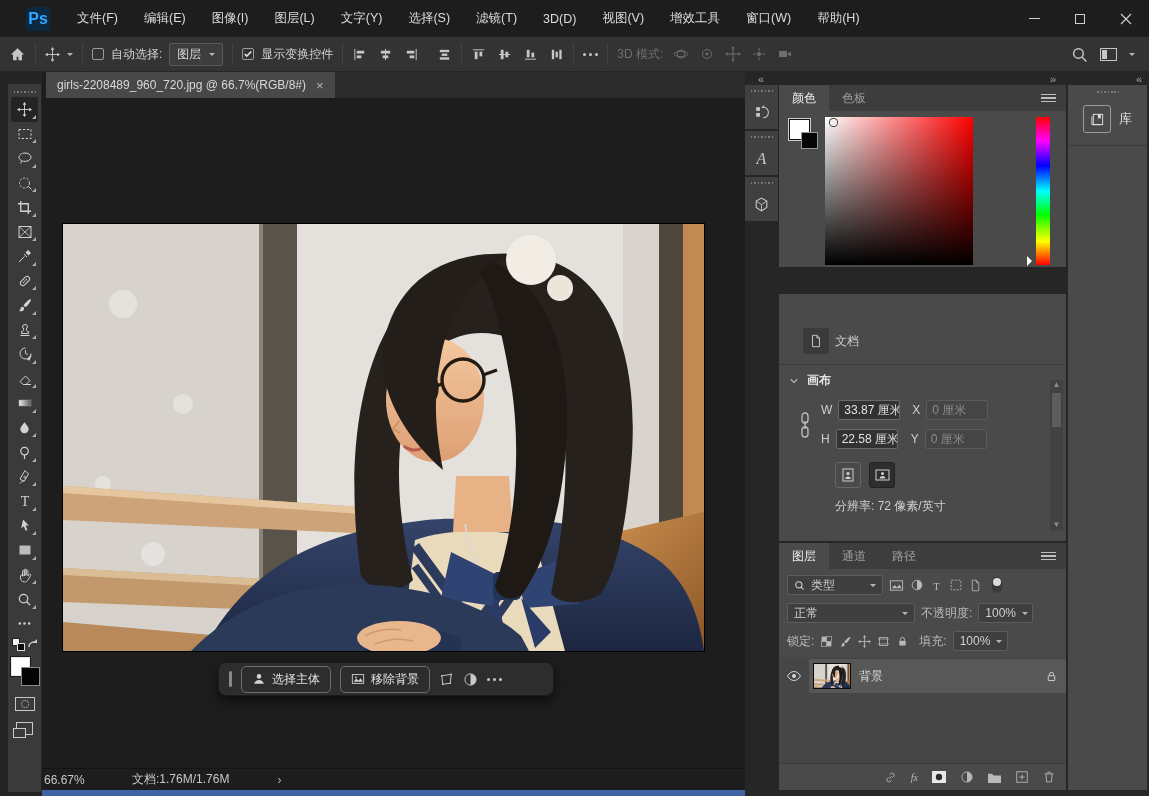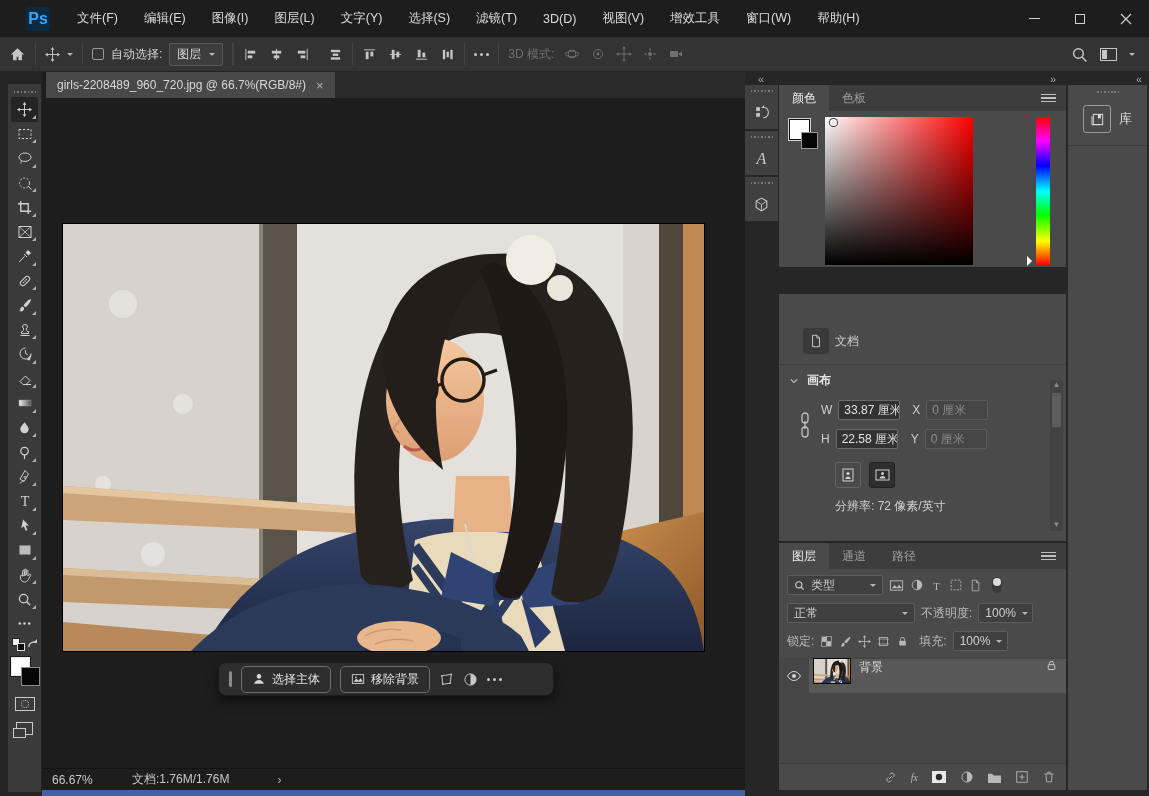--- a/index.html
+++ b/index.html
@@ -54,21 +54,21 @@
 .tabbar{position:absolute;left:4px;top:0;right:0;height:26px;background:#2b2b2b;display:flex}
 .tab{background:#484848;color:#d8d8d8;display:flex;align-items:center;padding:0 11px;gap:10px;font-size:12px;max-width:310px}
 .tab .x{color:#b5b5b5;font-size:13px}
 .canvas{position:absolute;left:0;top:26px;right:0;bottom:28px;background:#1d1d1d;overflow:hidden}
 .photo-wrap{position:absolute;left:21px;top:126px;width:641px;height:427px;box-shadow:0 0 0 1px #000}
 .ctxbar{position:absolute;left:176px;top:564px;width:336px;height:34px;background:#2d2d2d;border:1px solid #1b1b1b;border-radius:8px;box-shadow:0 5px 12px rgba(0,0,0,.55);display:flex;align-items:center;gap:9px;padding:0 10px}
 .ctx-grip{width:3px;height:16px;background:#8a8a8a;border-radius:2px}
 .ctxbtn{display:flex;align-items:center;gap:6px;border:1px solid #6e6e6e;border-radius:5px;padding:4px 10px;color:#e3e3e3;white-space:nowrap}
 .ctxicon{color:#c9c9c9}
 .statusbar{position:absolute;left:0;bottom:6px;right:0;height:22px;background:#1d1d1d;display:flex;align-items:center;color:#c8c8c8;border-top:1px solid #141414}
-.statusbar .z{padding-left:10px;width:80px}
+.statusbar .z{padding-left:2px;width:80px}
 .statusbar .d{padding-left:10px}
 .statusbar .ch{padding-left:48px;color:#b0b0b0}
 .accent{position:absolute;left:0;bottom:0;right:0;height:6px;background:#3e64a6}
 
 .dock{position:absolute;right:0;top:72px;width:404px;bottom:0;background:#262626}
 .chev{position:absolute;top:1px;font-size:11px;color:#a6a6a6;letter-spacing:-1px}
 .iconstrip{position:absolute;left:0;top:13px;width:33px}
 .stripbtn{width:33px;height:44px;background:#404040;margin-bottom:2px;display:flex;flex-direction:column;align-items:center;padding-top:3px;color:#c9c9c9}
 .stripbtn .ic{flex:1;display:flex;align-items:center;justify-content:center}
 .maindock{position:absolute;left:34px;top:13px;width:287px;bottom:6px}
@@ -99,21 +99,21 @@
 .pthumb{width:9px;height:34px;background:#5d5d5d;margin-top:4px}
 
 .lrow{position:absolute;left:0;right:0;display:flex;align-items:center;gap:6px;padding:0 8px}
 .lsel{display:flex;align-items:center;gap:6px;background:#3f3f3f;border:1px solid #5c5c5c;border-radius:2px;height:20px;padding:0 6px;color:#cfcfcf}
 .lic{color:#b9b9b9;display:flex;align-items:center;justify-content:center}
 .toggle{width:10px;height:16px;border-radius:5px;background:#3a3a3a;position:relative}
 .toggle i{position:absolute;left:1px;top:1px;width:8px;height:8px;border-radius:50%;background:#dcdcdc}
 .laylist{position:absolute;left:0;right:0;top:86px;bottom:27px;background:#464646}
 .layrow{position:absolute;left:0;right:0;top:2px;height:34px;display:flex;align-items:center}
 .eyecell{width:30px;display:flex;align-items:center;justify-content:center;color:#d5d5d5}
-.layhl{flex:1;align-self:stretch;background:#585858;display:flex;align-items:flex-start;gap:9px;padding:0 8px 0 5px}
+.layhl{flex:1;align-self:stretch;background:#585858;display:flex;align-items:center;gap:9px;padding:0 8px 0 5px}
 .thumb{width:36px;height:24px;outline:1px solid #0c0c0c;background:#777}
 .lfoot{position:absolute;left:0;right:0;bottom:0;height:27px;border-top:1px solid #3c3c3c;display:flex;align-items:center;justify-content:flex-end;gap:13px;padding-right:10px;color:#b8b8b8}
 .fx{font-style:italic;font-family:"Liberation Serif",serif;font-size:10px;color:#b8b8b8}
 
 .library{position:absolute;left:323px;top:13px;width:79px;bottom:6px;background:#4a4a4a;display:flex;flex-direction:column;align-items:center;padding-top:4px}
 .lib-item{display:flex;align-items:center;gap:8px;margin-top:8px;color:#e2e2e2;font-size:13px}
 .lib-tile{width:28px;height:28px;border:1px solid #9a9a9a;border-radius:3px;display:flex;align-items:center;justify-content:center;color:#e2e2e2}
 .libdiv{width:79px;height:1px;background:#3c3c3c;margin-top:12px}
 </style>
 </head>
@@ -245,20 +245,28 @@
     <div class="sep"></div>
     <div class="ob-group">
       <span class="cb"></span>
       <span class="obtext">自动选择:</span>
       <span class="mini-select">
         <span>图层</span>
         <span class="caret"></span>
       </span>
     </div>
     <div class="sep"></div>
+    <div class="ob-group">
+      <span class="cb">
+          <svg width="10" height="10" viewBox="0 0 12 12">
+            <path d="M2 6l2.5 2.5L10 3" fill="none" stroke="#e8e8e8" stroke-width="1.8"></path>
+          </svg>
+        </span>
+      <span class="obtext">显示变换控件</span>
+    </div>
     <div class="sep"></div>
     <div class="ob-group" style="gap:11px">
       <span class="obicon">
           <svg width="15" height="15" viewBox="0 0 16 16">
             <path d="M3 2v12" stroke="currentColor"></path>
             <rect x="5" y="4" width="8" height="3" fill="currentColor"></rect>
             <rect x="5" y="9" width="5" height="3" fill="currentColor"></rect>
           </svg>
         </span>
       <span class="obicon">

